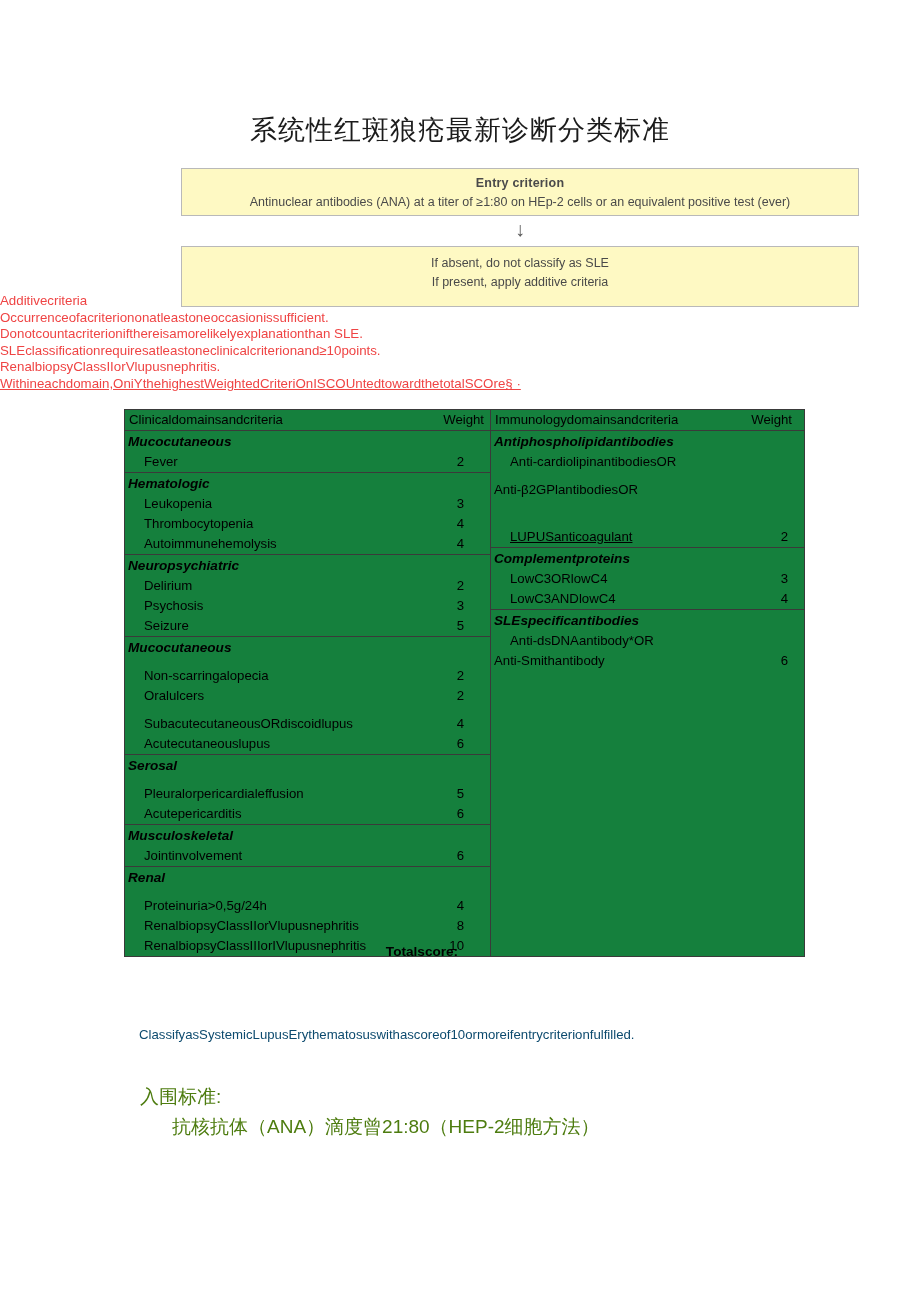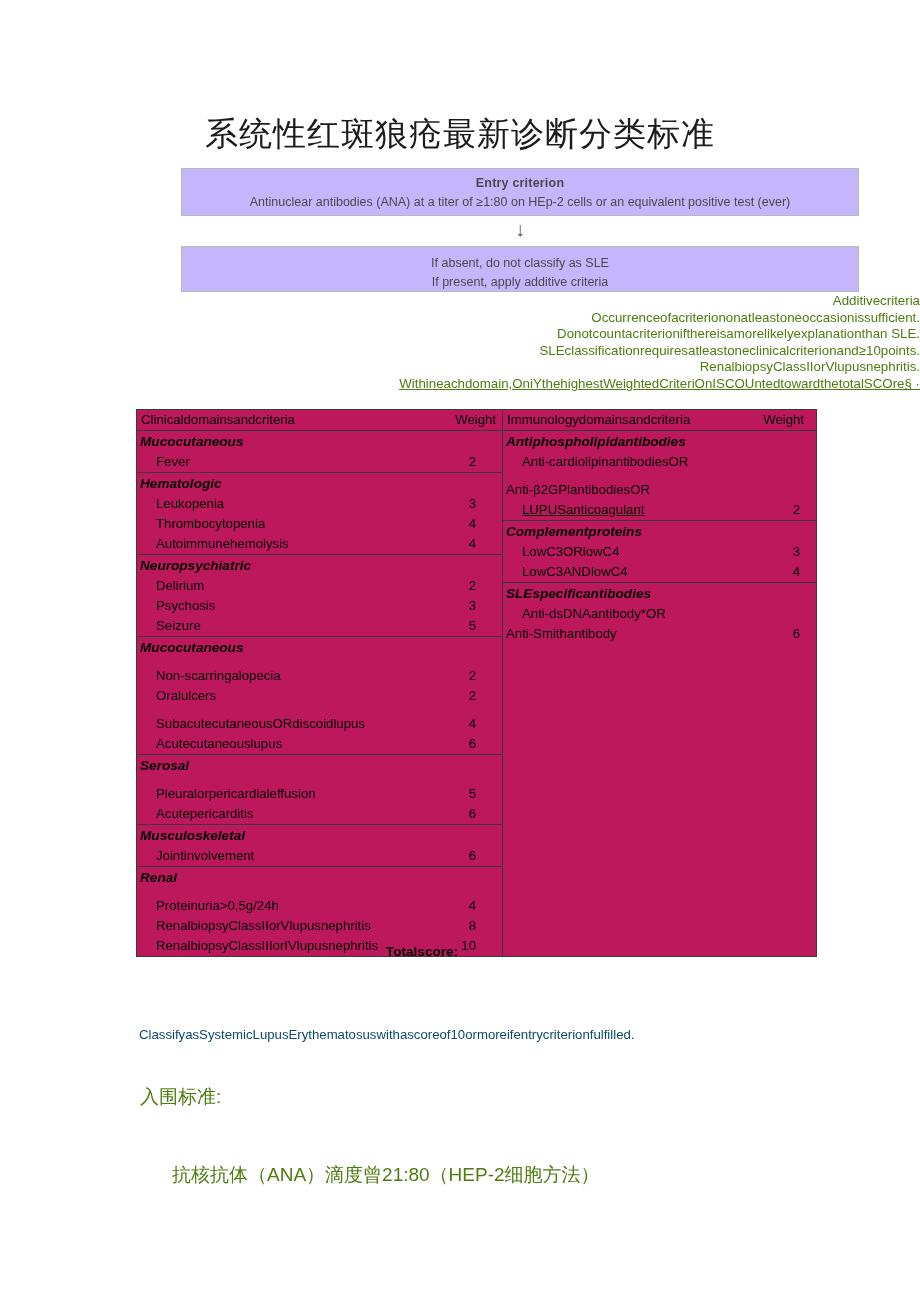--- a/index.html
+++ b/index.html
@@ -17,45 +17,45 @@
   }
 
   
   .doc-title {
     position: absolute;
     top: 112px;
     left: 0;
     width: 920px;
     text-align: center;
     font-family: "Liberation Serif", serif;
-    font-size: 33px;
+    font-size: 27px;
     font-weight: 400;
     letter-spacing: 1px;
     color: #1b1b1b;
   }
 
   
   .entry-wrap {
     position: absolute;
     left: 181px;
     top: 168px;
     width: 678px;
   }
   .entry-box {
     border: 1px solid #b9b9b9;
-    background: #c4b5fd;
+    background: #fef9c3;
     box-sizing: border-box;
     text-align: center;
     color: #4a4a4a;
     font-size: 12.5px;
     padding: 5px 6px 7px 6px;
     line-height: 1.55;
   }
   .entry-box.box1 { height: 48px; }
-  .entry-box.box2 { height: 46px; padding-top: 7px; }
+  .entry-box.box2 { height: 61px; padding-top: 7px; }
   .entry-title {
     font-weight: bold;
     font-size: 12.5px;
     display: block;
     letter-spacing: .2px;
   }
   .entry-sub { display: block; font-size: 12.5px; }
   .arrow-gap {
     height: 30px;
     position: relative;
@@ -69,38 +69,38 @@
     line-height: 20px;
     color: #5a5a5a;
   }
 
   
   .additive {
     position: absolute;
     left: 0;
     top: 293px;
     width: 920px;
-    text-align: right;
+    text-align: left;
     font-size: 13.3px;
     line-height: 16.6px;
-    color: #4d7c0f;
+    color: #ef4444;
   }
   .additive .line { display: block; }
   .additive .line.underline { text-decoration: underline; }
 
   
   .crit-table {
     position: absolute;
-    left: 136px;
+    left: 124px;
     top: 409px;
     width: 681px;
     border: 1px solid #3a3a3a;
     box-sizing: border-box;
     display: flex;
-    background: #be185d;
+    background: #15803d;
   }
   .col {
     box-sizing: border-box;
     position: relative;
   }
   .col-left  { width: 366px; border-right: 1px solid #3a3a3a; }
   .col-right { width: 313px; }
 
   .hdr {
     display: flex;
@@ -129,21 +129,21 @@
   .crit-row {
     display: flex;
     justify-content: space-between;
     align-items: baseline;
     font-size: 13.2px;
     line-height: 20px;
     padding: 0 6px 0 3px;
   }
   .crit-row .lbl { padding-left: 16px; white-space: nowrap; }
   .crit-row .lbl.noindent { padding-left: 0; }
-  .crit-row .lbl.uline { text-decoration: underline; }
+  .crit-row .lbl.uline { text-decoration: underline; margin-top: 27px; }
   .crit-row .wt { min-width: 14px; text-align: right; padding-right: 20px; }
   .crit-row.gap-before { margin-top: 8px; }
 
   .col-right .crit-row .wt { padding-right: 10px; }
   .col-right .hdr .hdr-weight { padding-right: 8px; }
 
   
   .right-filler { height: 1px; }
 
   
@@ -169,21 +169,21 @@
   
   .cn-footer {
     position: absolute;
     left: 140px;
     top: 1082px;
     font-family: Liberation Sans, sans-serif;
     font-size: 19px;
     line-height: 30px;
     color: #4d7c0f;
   }
-  .cn-footer .l2 { padding-left: 32px; margin-top: 48px; }
+  .cn-footer .l2 { padding-left: 32px; }
 </style>
 </head>
 <body>
 
 <div class="doc-title">系统性红斑狼疮最新诊断分类标准</div>
 
 <div class="entry-wrap">
 
   <div class="entry-box box1">
     <span class="entry-title">Entry criterion</span>

